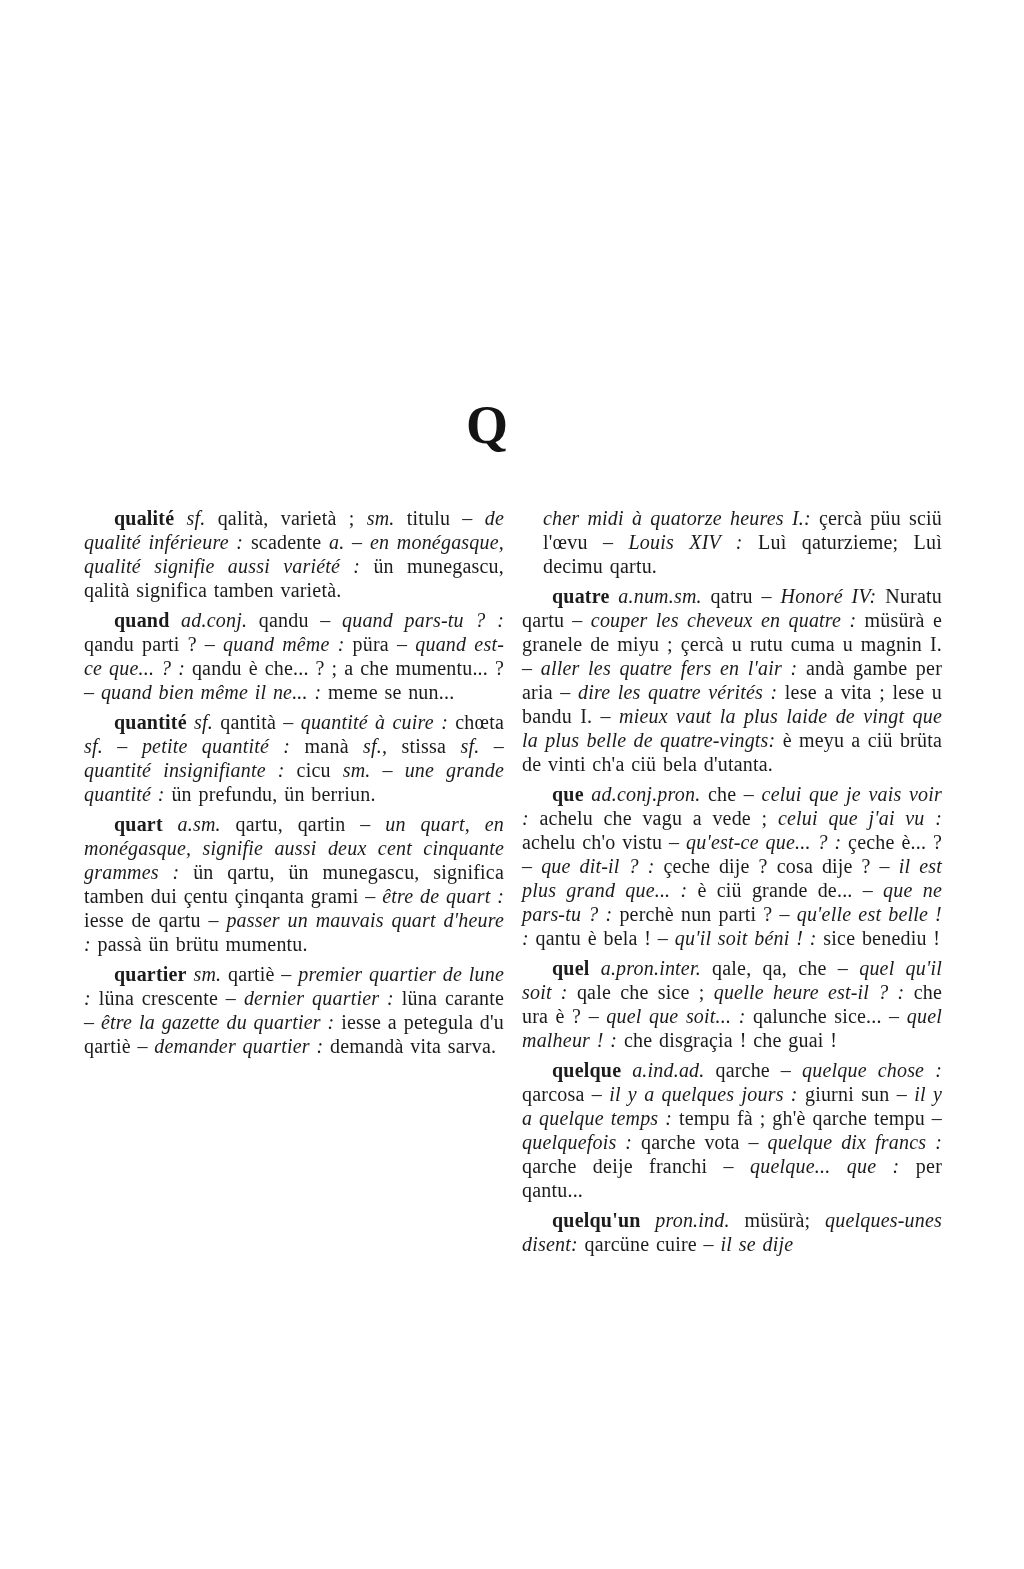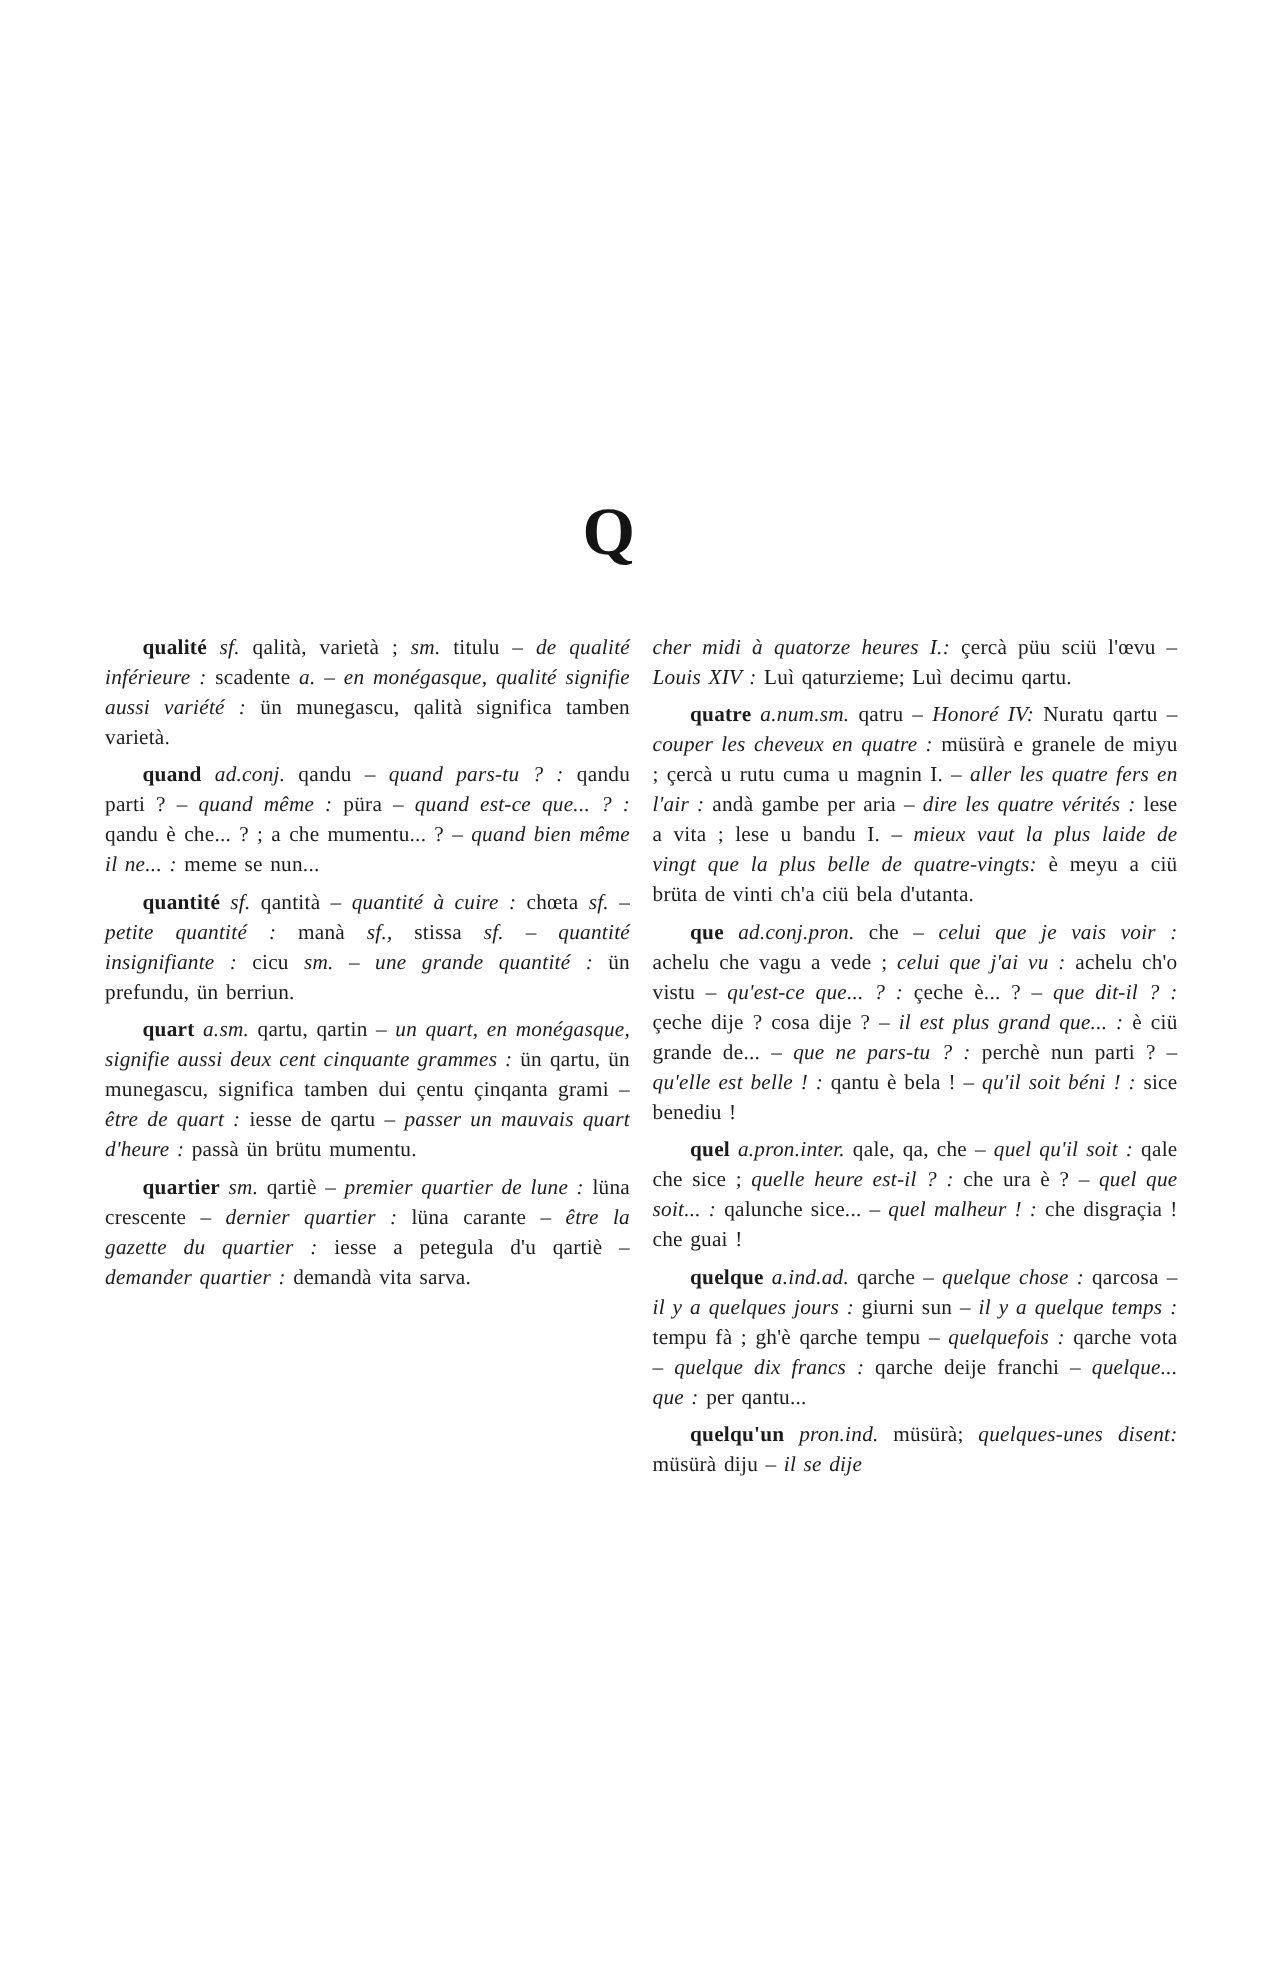--- a/index.html
+++ b/index.html
@@ -38,27 +38,28 @@
     gap: 18px;
     align-items: flex-start;
   }
   .column {
     width: 420px;
   }
   .entry {
     margin: 0 0 6px 0;
     text-indent: 30px;
     text-align: justify;
-    font-size: 17px;
+    font-size: 20px;
     line-height: 24px;
     letter-spacing: 0.2px;
     word-spacing: 1.5px;
   }
   .entry.continuation {
     text-indent: 0;
+    margin-left: 21px;
   }
   .seg-h { font-weight: 700; }
   .seg-g { font-style: italic; }
   .seg-f { font-style: italic; }
   .seg-m { font-style: normal; }
 </style>
 </head>
 <body>
 
 <div class="page">
@@ -71,16 +72,16 @@
         <p class="entry"><span class="seg-h">quantité</span><span class="seg-m"> </span><span class="seg-g">sf.</span><span class="seg-m"> qantità – </span><span class="seg-f">quantité à cuire :</span><span class="seg-m"> chœta </span><span class="seg-g">sf.</span><span class="seg-m"> – </span><span class="seg-f">petite quantité :</span><span class="seg-m"> manà </span><span class="seg-g">sf.,</span><span class="seg-m"> stissa </span><span class="seg-g">sf.</span><span class="seg-m"> – </span><span class="seg-f">quantité insignifiante :</span><span class="seg-m"> cicu </span><span class="seg-g">sm.</span><span class="seg-m"> – </span><span class="seg-f">une grande quantité :</span><span class="seg-m"> ün prefundu, ün berriun.</span></p>
         <p class="entry"><span class="seg-h">quart</span><span class="seg-m"> </span><span class="seg-g">a.sm.</span><span class="seg-m"> qartu, qartin – </span><span class="seg-f">un quart, en monégasque, signifie aussi deux cent cinquante grammes :</span><span class="seg-m"> ün qartu, ün munegascu, significa tamben dui çentu çinqanta grami – </span><span class="seg-f">être de quart :</span><span class="seg-m"> iesse de qartu – </span><span class="seg-f">passer un mauvais quart d'heure :</span><span class="seg-m"> passà ün brütu mumentu.</span></p>
         <p class="entry"><span class="seg-h">quartier</span><span class="seg-m"> </span><span class="seg-g">sm.</span><span class="seg-m"> qartiè – </span><span class="seg-f">premier quartier de lune :</span><span class="seg-m"> lüna crescente – </span><span class="seg-f">dernier quartier :</span><span class="seg-m"> lüna carante – </span><span class="seg-f">être la gazette du quartier :</span><span class="seg-m"> iesse a petegula d'u qartiè – </span><span class="seg-f">demander quartier :</span><span class="seg-m"> demandà vita sarva.</span></p>
       </div>
     <div class="column">
         <p class="entry continuation"><span class="seg-f">cher midi à quatorze heures I.:</span><span class="seg-m"> çercà püu sciü l'œvu – </span><span class="seg-f">Louis XIV :</span><span class="seg-m"> Luì qaturzieme; Luì decimu qartu.</span></p>
         <p class="entry"><span class="seg-h">quatre</span><span class="seg-m"> </span><span class="seg-g">a.num.sm.</span><span class="seg-m"> qatru – </span><span class="seg-f">Honoré IV:</span><span class="seg-m"> Nuratu qartu – </span><span class="seg-f">couper les cheveux en quatre :</span><span class="seg-m"> müsürà e granele de miyu ; çercà u rutu cuma u magnin I. – </span><span class="seg-f">aller les quatre fers en l'air :</span><span class="seg-m"> andà gambe per aria – </span><span class="seg-f">dire les quatre vérités :</span><span class="seg-m"> lese a vita ; lese u bandu I. – </span><span class="seg-f">mieux vaut la plus laide de vingt que la plus belle de quatre-vingts:</span><span class="seg-m"> è meyu a ciü brüta de vinti ch'a ciü bela d'utanta.</span></p>
         <p class="entry"><span class="seg-h">que</span><span class="seg-m"> </span><span class="seg-g">ad.conj.pron.</span><span class="seg-m"> che – </span><span class="seg-f">celui que je vais voir :</span><span class="seg-m"> achelu che vagu a vede ; </span><span class="seg-f">celui que j'ai vu :</span><span class="seg-m"> achelu ch'o vistu – </span><span class="seg-f">qu'est-ce que... ? :</span><span class="seg-m"> çeche è... ? – </span><span class="seg-f">que dit-il ? :</span><span class="seg-m"> çeche dije ? cosa dije ? – </span><span class="seg-f">il est plus grand que... :</span><span class="seg-m"> è ciü grande de... – </span><span class="seg-f">que ne pars-tu ? :</span><span class="seg-m"> perchè nun parti ? – </span><span class="seg-f">qu'elle est belle ! :</span><span class="seg-m"> qantu è bela ! – </span><span class="seg-f">qu'il soit béni ! :</span><span class="seg-m"> sice benediu !</span></p>
         <p class="entry"><span class="seg-h">quel</span><span class="seg-m"> </span><span class="seg-g">a.pron.inter.</span><span class="seg-m"> qale, qa, che – </span><span class="seg-f">quel qu'il soit :</span><span class="seg-m"> qale che sice ; </span><span class="seg-f">quelle heure est-il ? :</span><span class="seg-m"> che ura è ? – </span><span class="seg-f">quel que soit... :</span><span class="seg-m"> qalunche sice... – </span><span class="seg-f">quel malheur ! :</span><span class="seg-m"> che disgraçia ! che guai !</span></p>
         <p class="entry"><span class="seg-h">quelque</span><span class="seg-m"> </span><span class="seg-g">a.ind.ad.</span><span class="seg-m"> qarche – </span><span class="seg-f">quelque chose :</span><span class="seg-m"> qarcosa – </span><span class="seg-f">il y a quelques jours :</span><span class="seg-m"> giurni sun – </span><span class="seg-f">il y a quelque temps :</span><span class="seg-m"> tempu fà ; gh'è qarche tempu – </span><span class="seg-f">quelquefois :</span><span class="seg-m"> qarche vota – </span><span class="seg-f">quelque dix francs :</span><span class="seg-m"> qarche deije franchi – </span><span class="seg-f">quelque... que :</span><span class="seg-m"> per qantu...</span></p>
-        <p class="entry"><span class="seg-h">quelqu'un</span><span class="seg-m"> </span><span class="seg-g">pron.ind.</span><span class="seg-m"> müsürà; </span><span class="seg-f">quelques-unes disent:</span><span class="seg-m"> müsürà diju – </span><span class="seg-f">il se dije</span></p>
+        <p class="entry"><span class="seg-h">quelqu'un</span><span class="seg-m"> </span><span class="seg-g">pron.ind.</span><span class="seg-m"> müsürà; </span><span class="seg-f">quelques-unes disent:</span><span class="seg-m"> qarcüne cuire – </span><span class="seg-f">il se dije</span></p>
       </div>
   </div>
 </div>
 
 </body></html>

